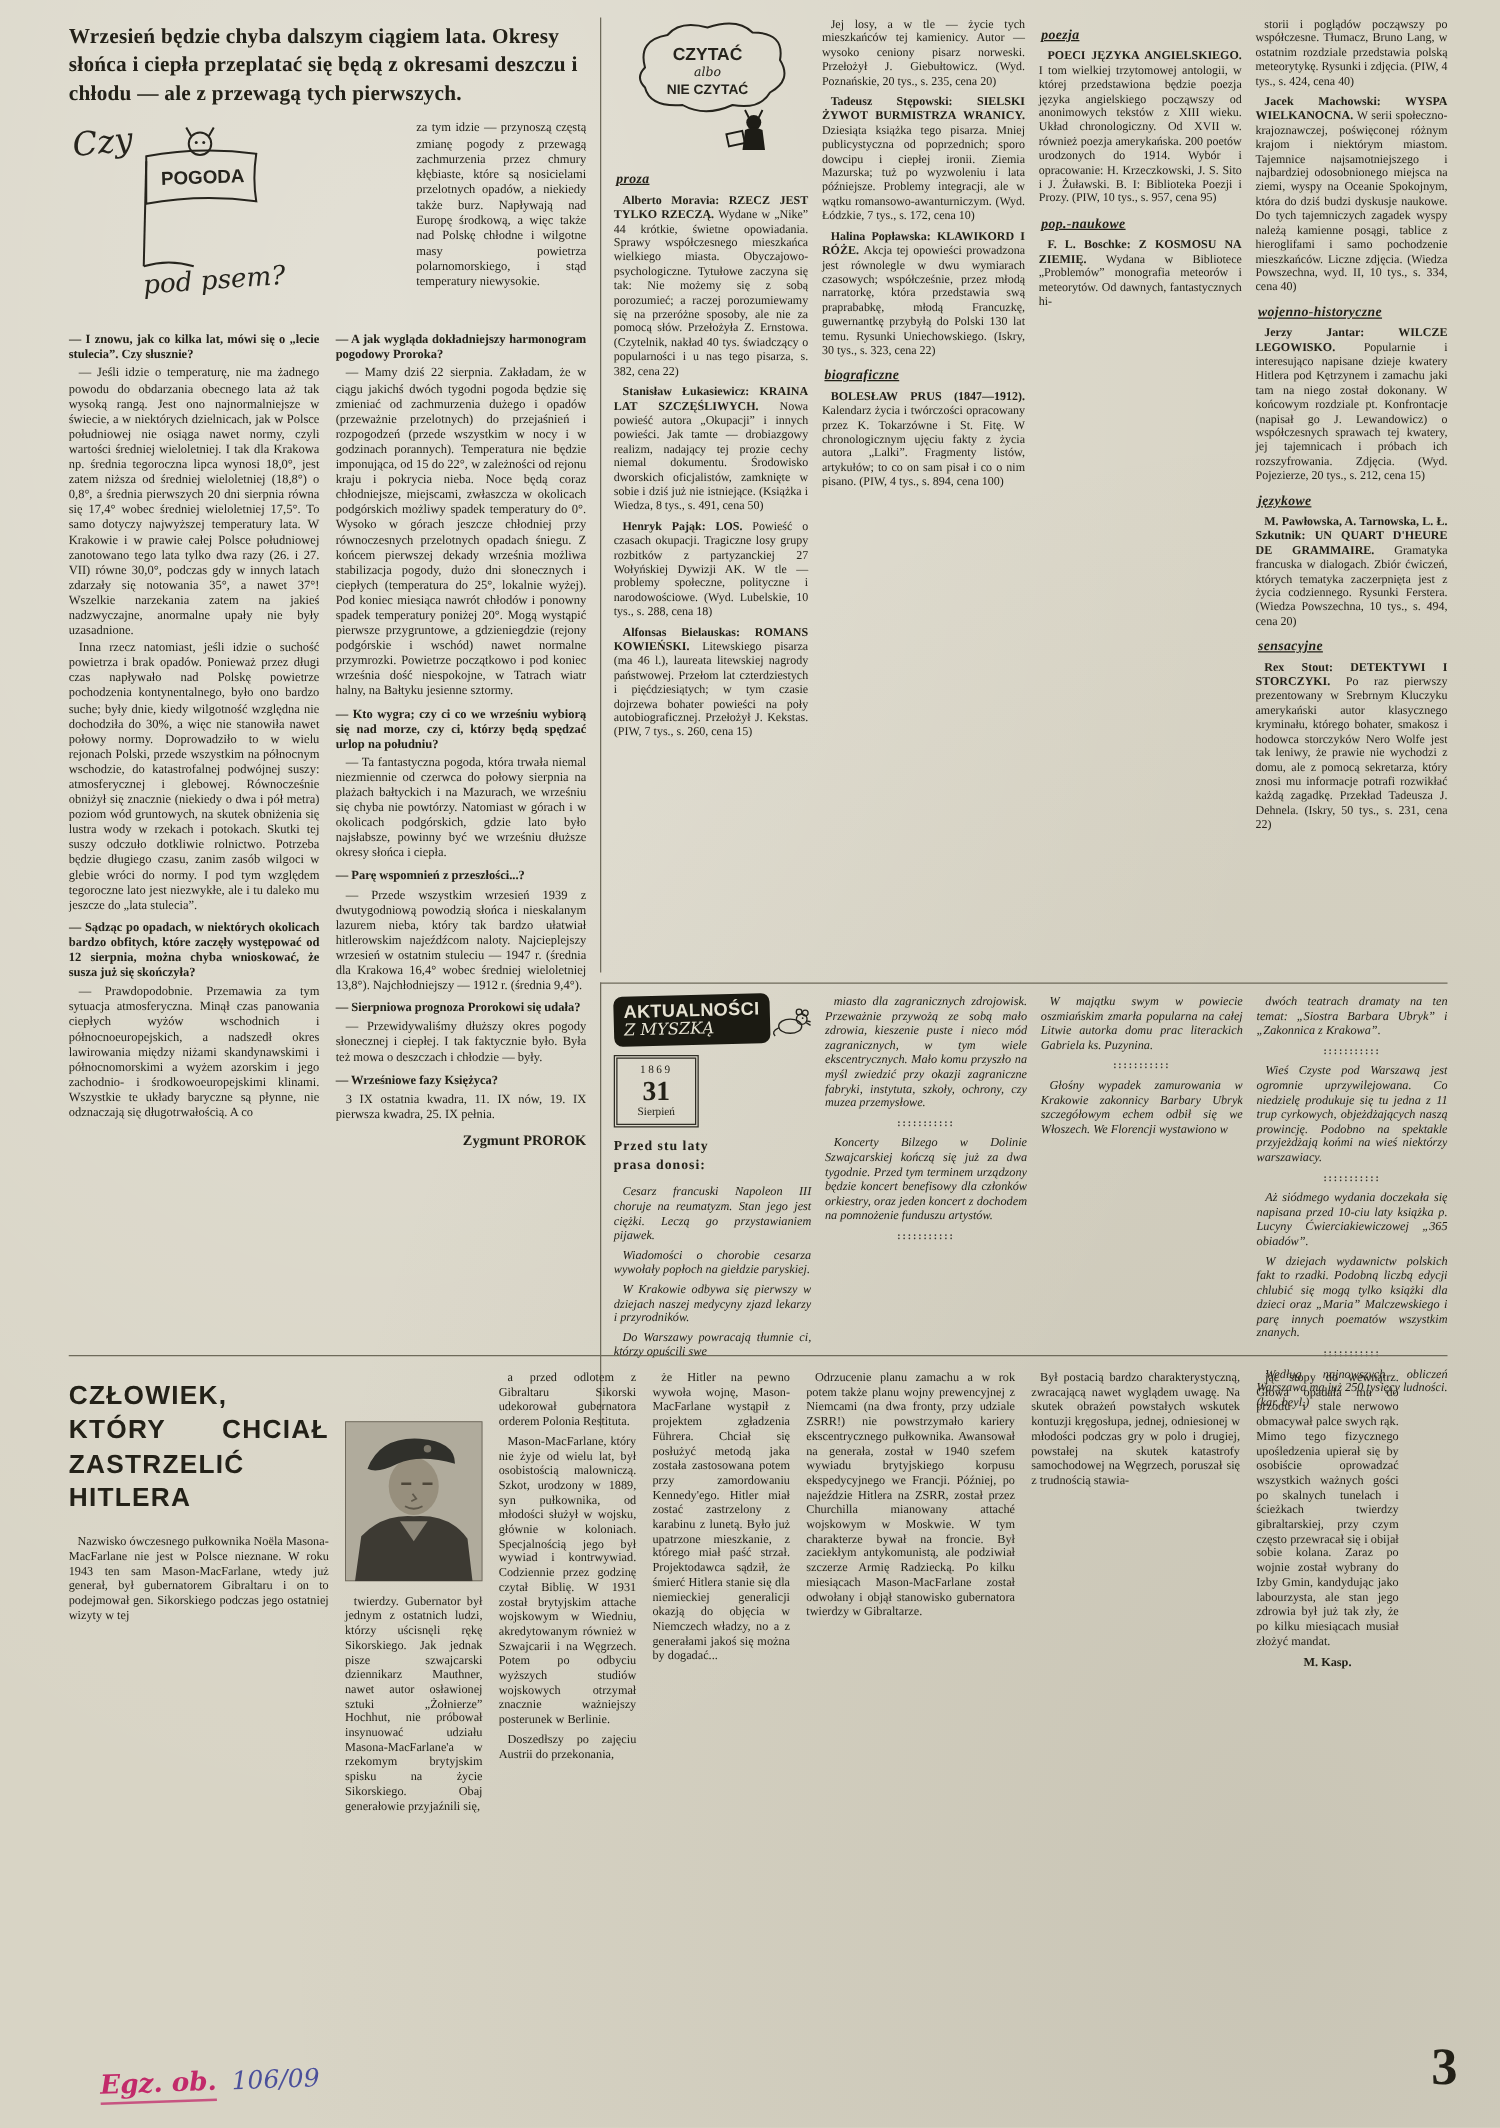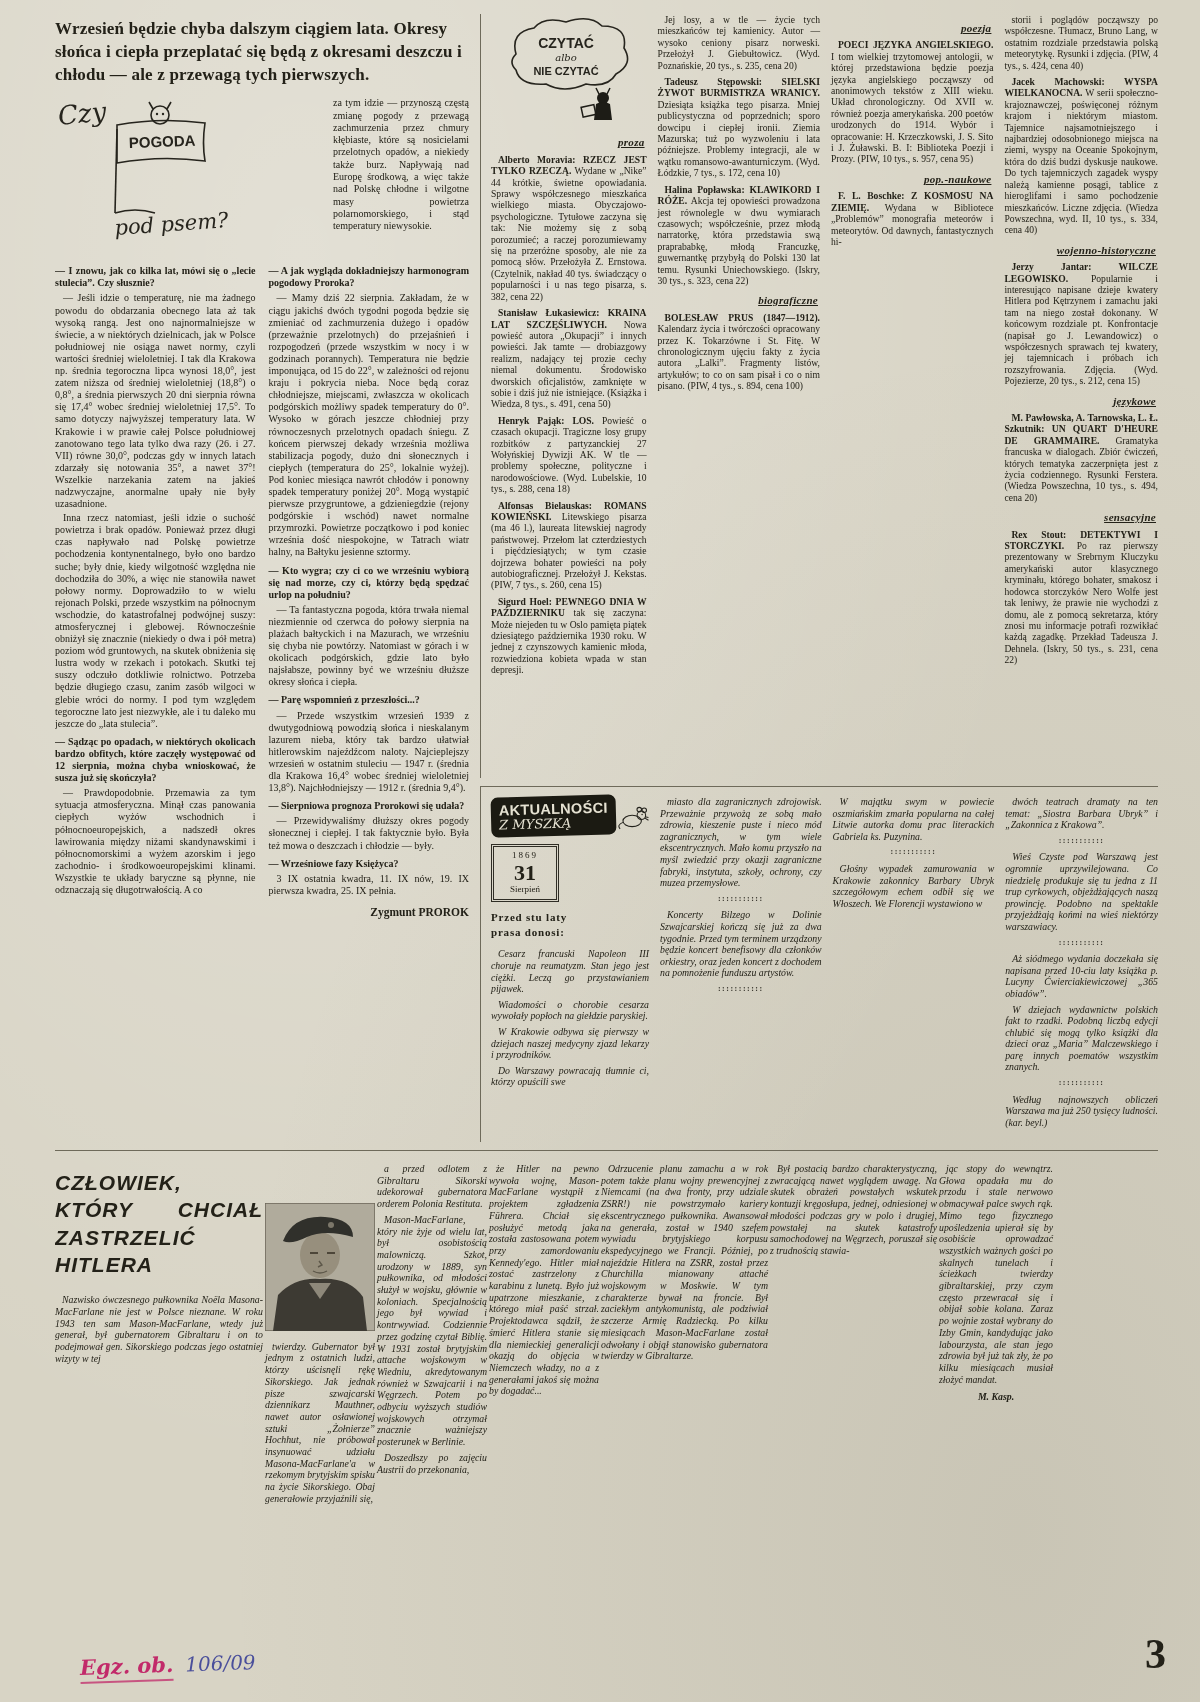--- a/index.html
+++ b/index.html
@@ -27,21 +27,21 @@
   .wp.sig{text-align:right;font-weight:bold;font-size:11.5px;margin-top:9px;text-indent:0;}
 
   
   .right-top{left:480px;top:14px;width:678px;height:764px;display:flex;gap:11px;
     border-left:1.5px solid #6e6a5a;padding-left:10px;}
   .rcol{font-size:9.6px;line-height:11.4px;text-align:justify;}
   .rcol.c{width:158px;} .rcol.d{width:165px;} .rcol.e{width:165px;} .rcol.f{width:156px;}
   .rp{margin:0 0 5px;text-indent:7px;}
   .rp .rh{font-weight:bold;}
   .rp .rh::after{content:" ";}
-  .rp.cat{text-align:right;font-style:italic;text-indent:0;margin:9px 2px 5px;}
+  .rp.cat{text-align:left;font-style:italic;text-indent:0;margin:9px 2px 5px;}
   .rp.cat .rh{text-decoration:underline;font-size:11px;letter-spacing:.3px;}
   .badge-wrap{text-align:center;margin:0 0 8px;}
 
   
   .akt{left:480px;top:786px;width:678px;height:356px;display:flex;gap:11px;
     border-left:1.5px solid #6e6a5a;border-top:1.5px solid #6e6a5a;padding:9px 0 0 10px;}
   .acol{font-size:9.8px;line-height:11.6px;text-align:justify;}
   .acol.a1{width:158px;} .acol.a2{width:165px;} .acol.a3{width:165px;} .acol.a4{width:156px;}
   .ap{font-style:italic;margin:0 0 4px;text-indent:7px;}
   .ap.sep{font-style:normal;font-weight:bold;text-align:center;letter-spacing:1.5px;
@@ -51,22 +51,22 @@
     transform:rotate(-1.5deg);width:112px;}
   .akt-logo .t1{font-size:14.5px;font-weight:bold;letter-spacing:.3px;font-family:"Liberation Sans",sans-serif;}
   .akt-logo .t2{font-size:13px;font-style:italic;margin-top:2px;font-family:"DejaVu Serif",serif;}
   .akt-date{width:62px;border:3px double #2f2d25;text-align:center;padding:3px 0 4px;margin:2px 0 8px;}
   .akt-date .y{font-size:9px;letter-spacing:2px;}
   .akt-date .d{font-size:22px;font-weight:bold;line-height:22px;}
   .akt-date .m{font-size:9px;}
   .akt-lead{font-weight:bold;font-size:11px;letter-spacing:.8px;line-height:15px;margin:0 0 8px;}
 
   
-  .hitler{left:55px;top:1150px;width:1103px;height:492px;display:flex;gap:2px;
-    border-top:1.5px solid #6e6a5a;padding-top:12px;font-style:italic;}
+  .hitler{left:55px;top:1084px;width:1103px;height:492px;display:flex;gap:13px;
+    border-top:1.5px solid #6e6a5a;padding-top:12px;}
   .hcol{font-size:9.8px;line-height:11.7px;text-align:justify;}
   .hc1{width:208px;} .hc2{width:110px;margin-top:40px;} .hc3{width:110px;} .hc4{width:110px;}
   .hc5{width:167px;} .hc6{width:167px;} .hc7{width:114px;}
   .hp{margin:0 0 4px;text-indent:7px;}
   .hp.sig{text-align:center;font-weight:bold;text-indent:0;margin-top:6px;}
   .hitler h2{font-family:"Liberation Sans",sans-serif;font-size:21px;line-height:1.3;
     letter-spacing:1px;margin:6px 0 16px;font-weight:bold;}
   .hitler .lead{font-weight:bold;font-size:10.5px;line-height:12.8px;margin:0 0 7px;text-align:justify;}
   .photo{margin-bottom:7px;}
 
@@ -165,21 +165,20 @@
           <p class="rp cat"><b class="rh">proza</b><span></span></p>
 
           <p class="rp item"><b class="rh">Alberto Moravia: RZECZ JEST TYLKO RZECZĄ.</b><span>Wydane w „Nike” 44 krótkie, świetne opowiadania. Sprawy współczesnego mieszkańca wielkiego miasta. Obyczajowo-psychologiczne. Tytułowe zaczyna się tak: Nie możemy się z sobą porozumieć; a raczej porozumiewamy się na przeróżne sposoby, ale nie za pomocą słów. Przełożyła Z. Ernstowa. (Czytelnik, nakład 40 tys. świadczący o popularności i u nas tego pisarza, s. 382, cena 22)</span></p>
 
           <p class="rp item"><b class="rh">Stanisław Łukasiewicz: KRAINA LAT SZCZĘŚLIWYCH.</b><span>Nowa powieść autora „Okupacji” i innych powieści. Jak tamte — drobiazgowy realizm, nadający tej prozie cechy niemal dokumentu. Środowisko dworskich oficjalistów, zamknięte w sobie i dziś już nie istniejące. (Książka i Wiedza, 8 tys., s. 491, cena 50)</span></p>
 
           <p class="rp item"><b class="rh">Henryk Pająk: LOS.</b><span>Powieść o czasach okupacji. Tragiczne losy grupy rozbitków z partyzanckiej 27 Wołyńskiej Dywizji AK. W tle — problemy społeczne, polityczne i narodowościowe. (Wyd. Lubelskie, 10 tys., s. 288, cena 18)</span></p>
 
           <p class="rp item"><b class="rh">Alfonsas Bielauskas: ROMANS KOWIEŃSKI.</b><span>Litewskiego pisarza (ma 46 l.), laureata litewskiej nagrody państwowej. Przełom lat czterdziestych i pięćdziesiątych; w tym czasie dojrzewa bohater powieści na poły autobiograficznej. Przełożył J. Kekstas. (PIW, 7 tys., s. 260, cena 15)</span></p>
 
-          <p class="rp item"><b class="rh">Sigurd Hoel: PEWNEGO DNIA W PAŹDZIERNIKU</b><span>tak się zaczyna: Może niejeden tu w Oslo pamięta piątek dziesiątego października 1930 roku. W jednej z czynszowych kamienic młoda, rozwiedziona kobieta wpada w stan depresji.</span></p>
         </div>
     </div>
     <div class="rcol d">
 
         <p class="rp item"><b class="rh"></b><span>Jej losy, a w tle — życie tych mieszkańców tej kamienicy. Autor — wysoko ceniony pisarz norweski. Przełożył J. Giebułtowicz. (Wyd. Poznańskie, 20 tys., s. 235, cena 20)</span></p>
 
         <p class="rp item"><b class="rh">Tadeusz Stępowski: SIELSKI ŻYWOT BURMISTRZA WRANICY.</b><span>Dziesiąta książka tego pisarza. Mniej publicystyczna od poprzednich; sporo dowcipu i ciepłej ironii. Ziemia Mazurska; tuż po wyzwoleniu i lata późniejsze. Problemy integracji, ale w wątku romansowo-awanturniczym. (Wyd. Łódzkie, 7 tys., s. 172, cena 10)</span></p>
 
         <p class="rp item"><b class="rh">Halina Popławska: KLAWIKORD I RÓŻE.</b><span>Akcja tej opowieści prowadzona jest równolegle w dwu wymiarach czasowych; współcześnie, przez młodą narratorkę, która przedstawia swą praprababkę, młodą Francuzkę, guwernantkę przybyłą do Polski 130 lat temu. Rysunki Uniechowskiego. (Iskry, 30 tys., s. 323, cena 22)</span></p>
 

